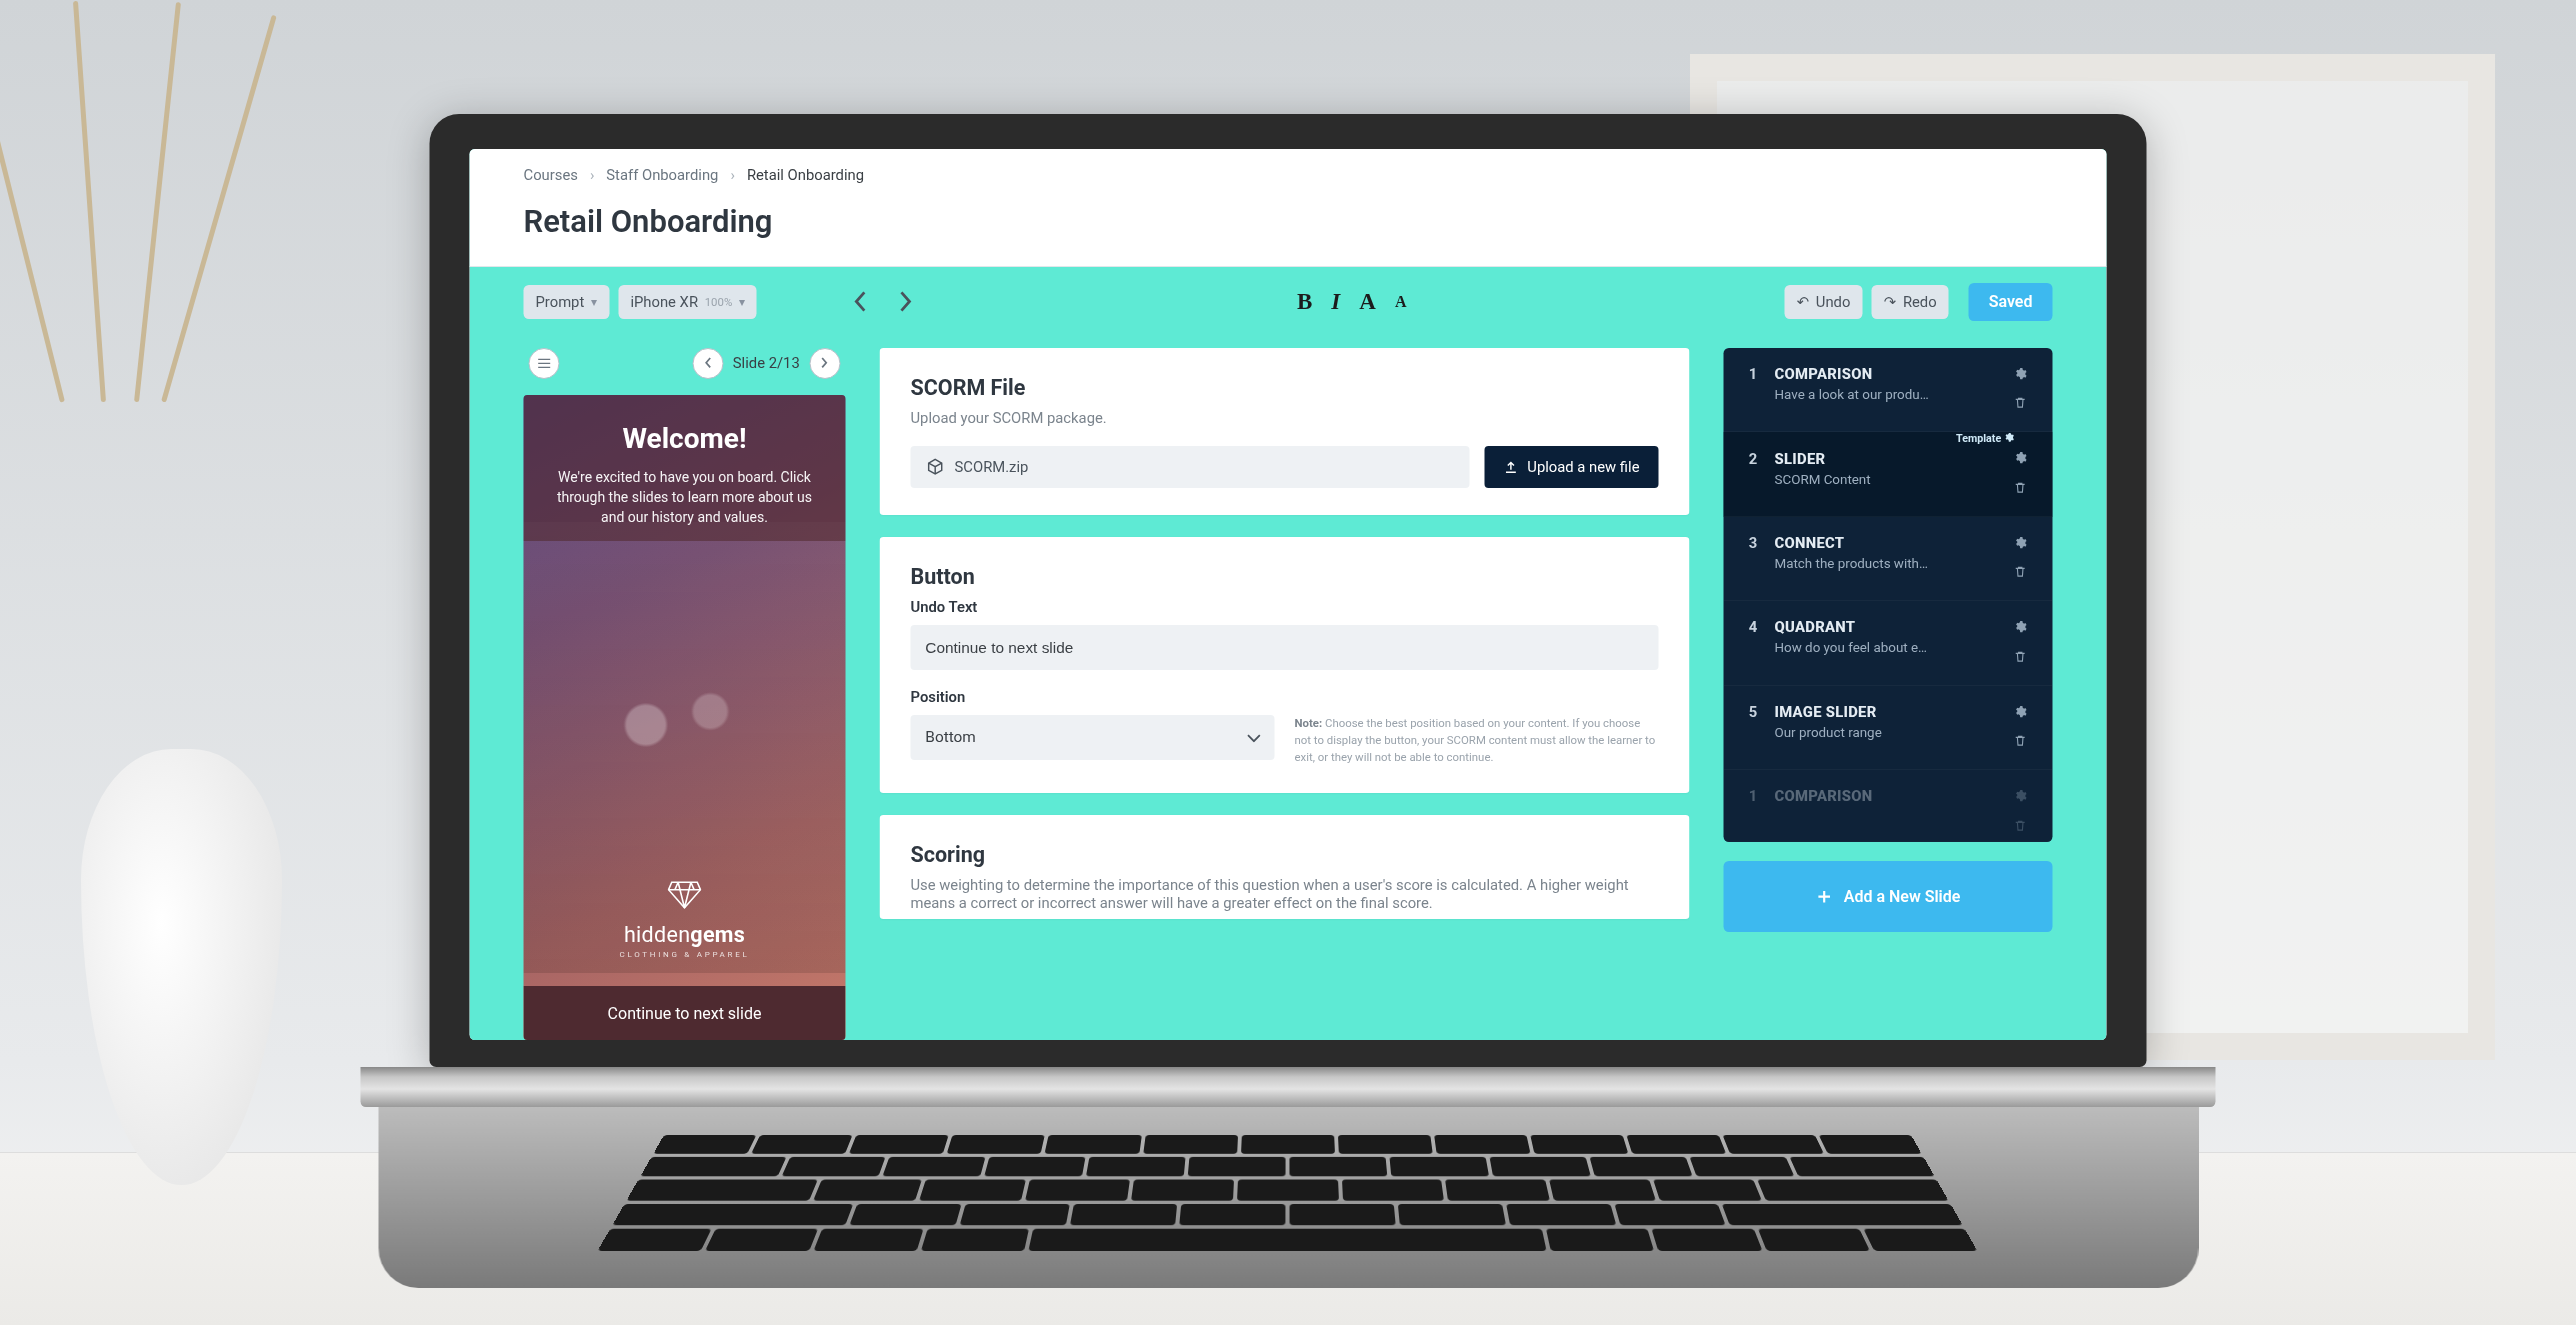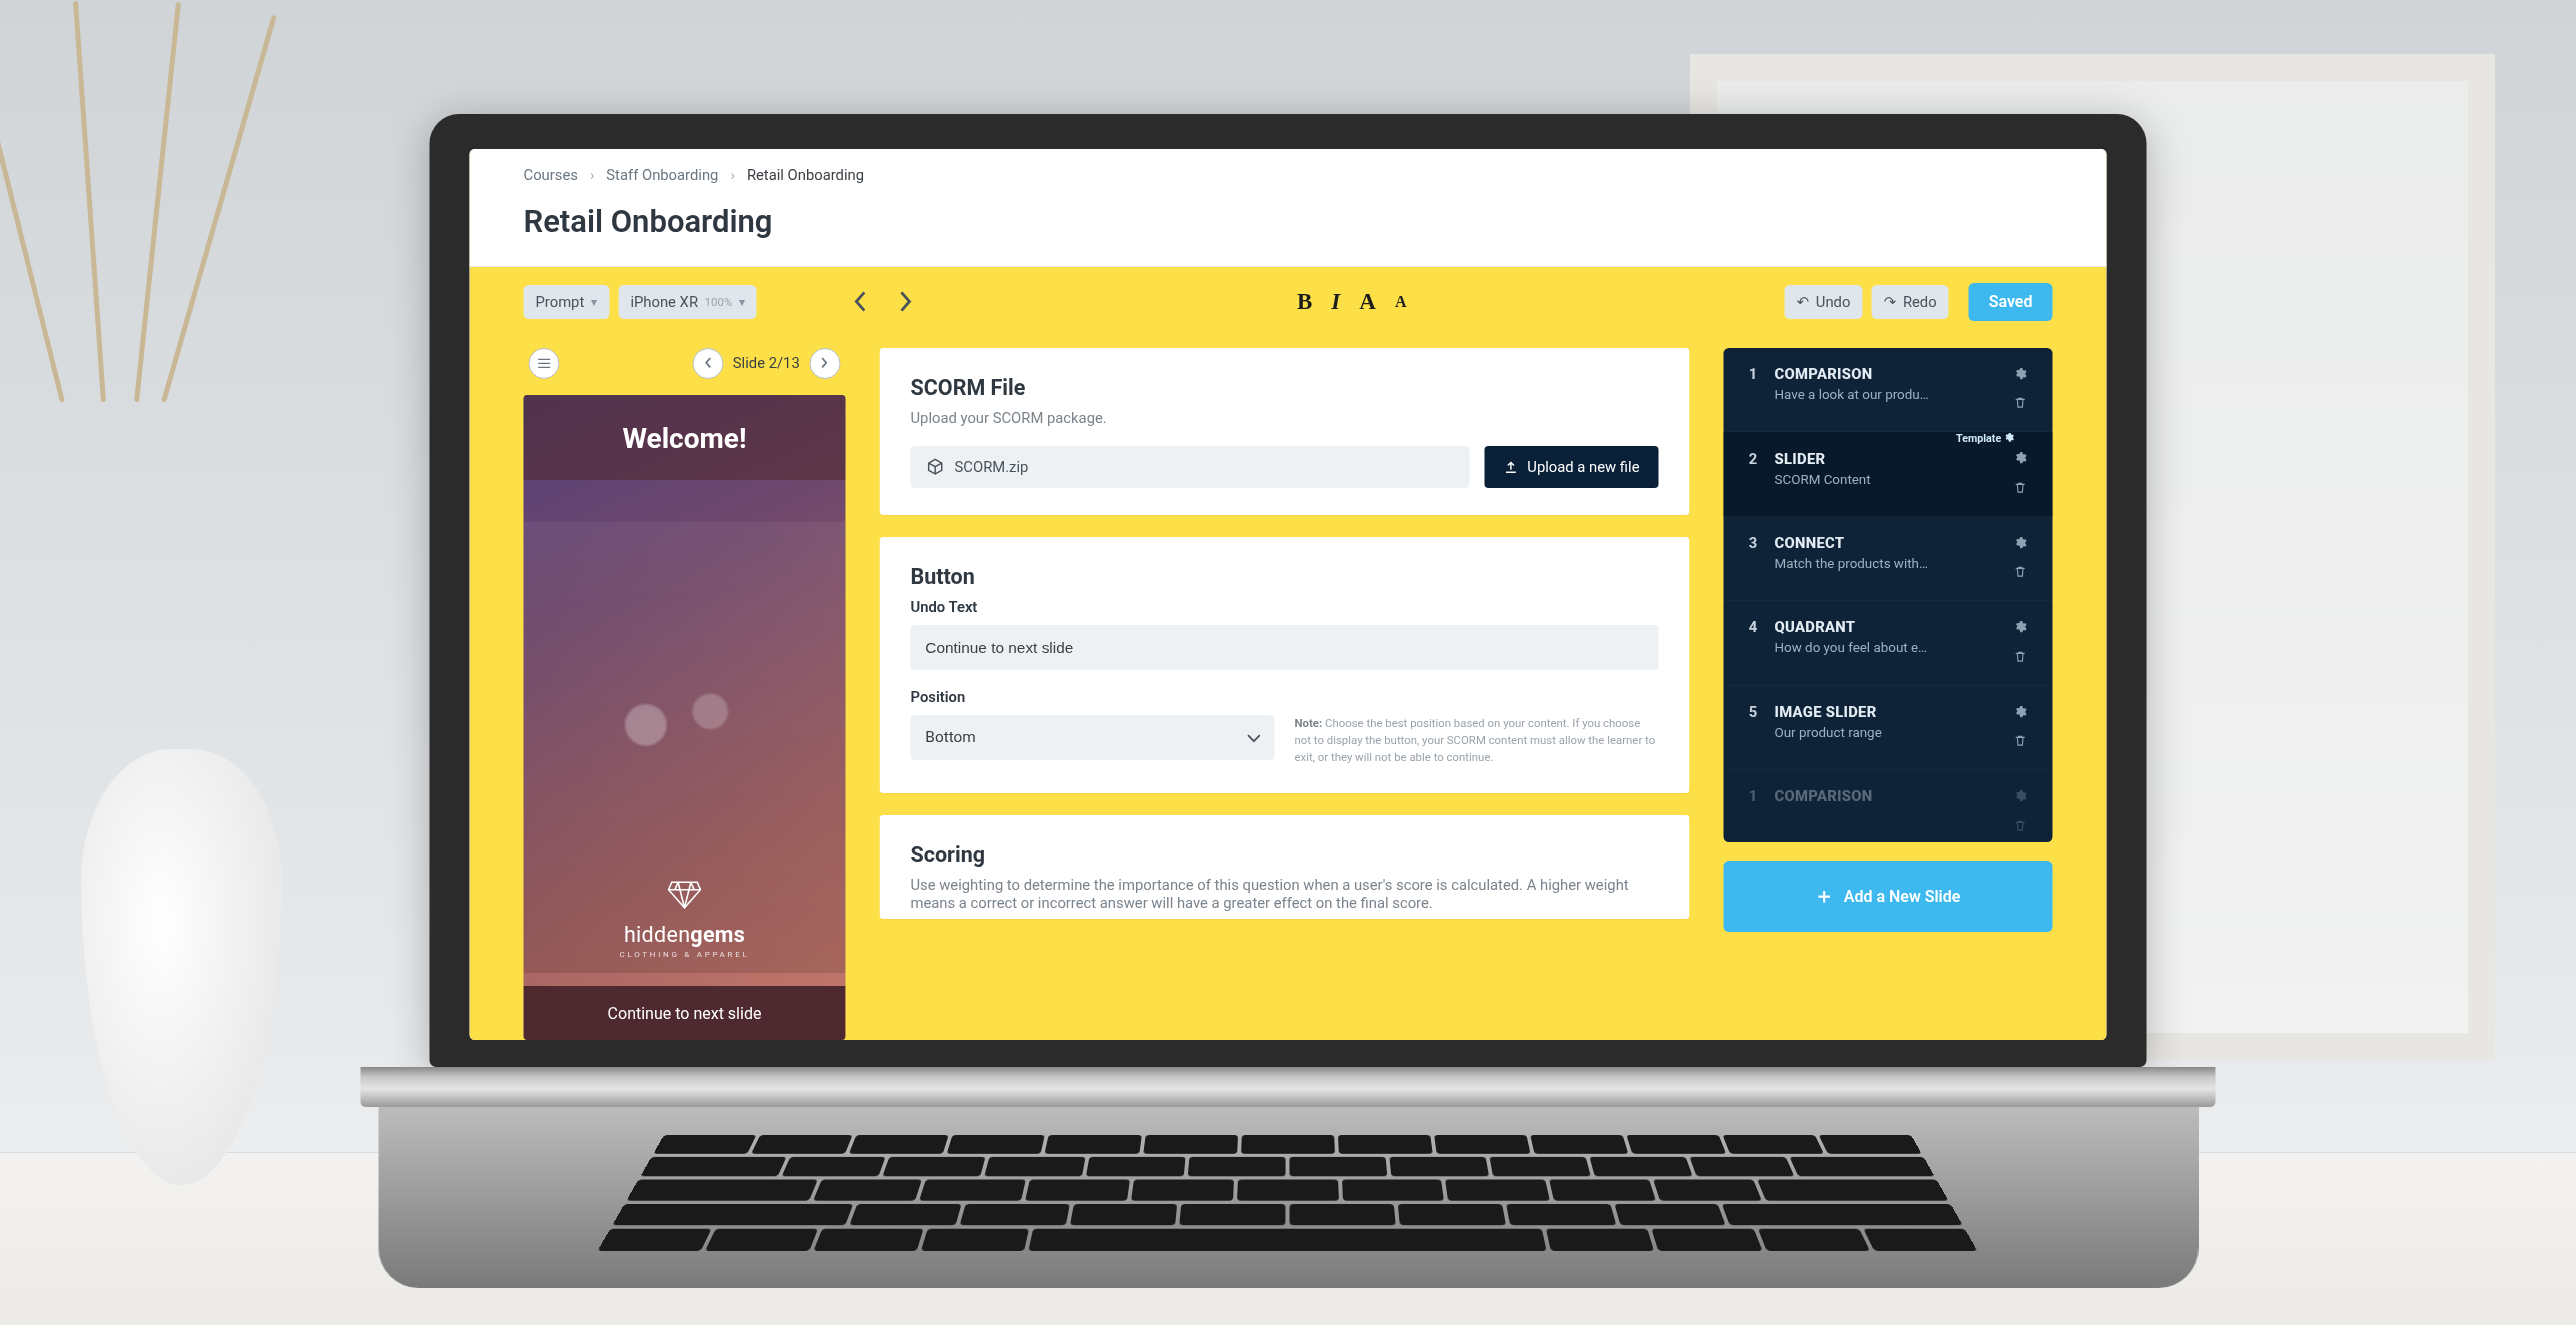--- a/index.html
+++ b/index.html
@@ -126,21 +126,21 @@
     border-radius: 4px;
   }
 
   
   .app {
     position: absolute;
     inset: 0;
     display: flex;
     flex-direction: column;
     font-size: 16px;
-    background: #fde047;
+    background: #5eead4;
   }
 
   
   .header-zone {
     background: #fff;
     padding: 17.4px 54px 25.5px;
     border-bottom: 0.7px solid #e2e6ea;
   }
   .breadcrumb {
     display: flex;
@@ -594,20 +594,21 @@
                   <svg width="9.4" height="13.4" viewBox="0 0 12 20" fill="none" stroke="currentColor" stroke-width="2.6">
                       <path d="M3 3 L9 10 L3 17"></path>
                     </svg>
                 </div>
               </div>
             </div>
 
             <div class="device-preview">
               <div class="welcome-block">
                 <div class="welcome-h">Welcome!</div>
+                <div class="welcome-p">We're excited to have you on board. Click through the slides to learn more about us and our history and values.</div>
               </div>
               <div class="brand-block">
                 <svg class="brand-diamond" viewBox="0 0 64 56" fill="none" stroke="currentColor" stroke-width="3">
                   <path d="M8 4 H56 L62 18 L32 52 L2 18 Z"></path>
                   <path d="M2 18 H62 M20 4 L32 52 M44 4 L32 52 M20 4 L14 18 M44 4 L50 18"></path>
                 </svg>
                 <div class="brand-name">
                   <span>hidden</span><span class="b-bold">gems</span>
                 </div>
                 <div class="brand-sub">CLOTHING &amp; APPAREL</div>

